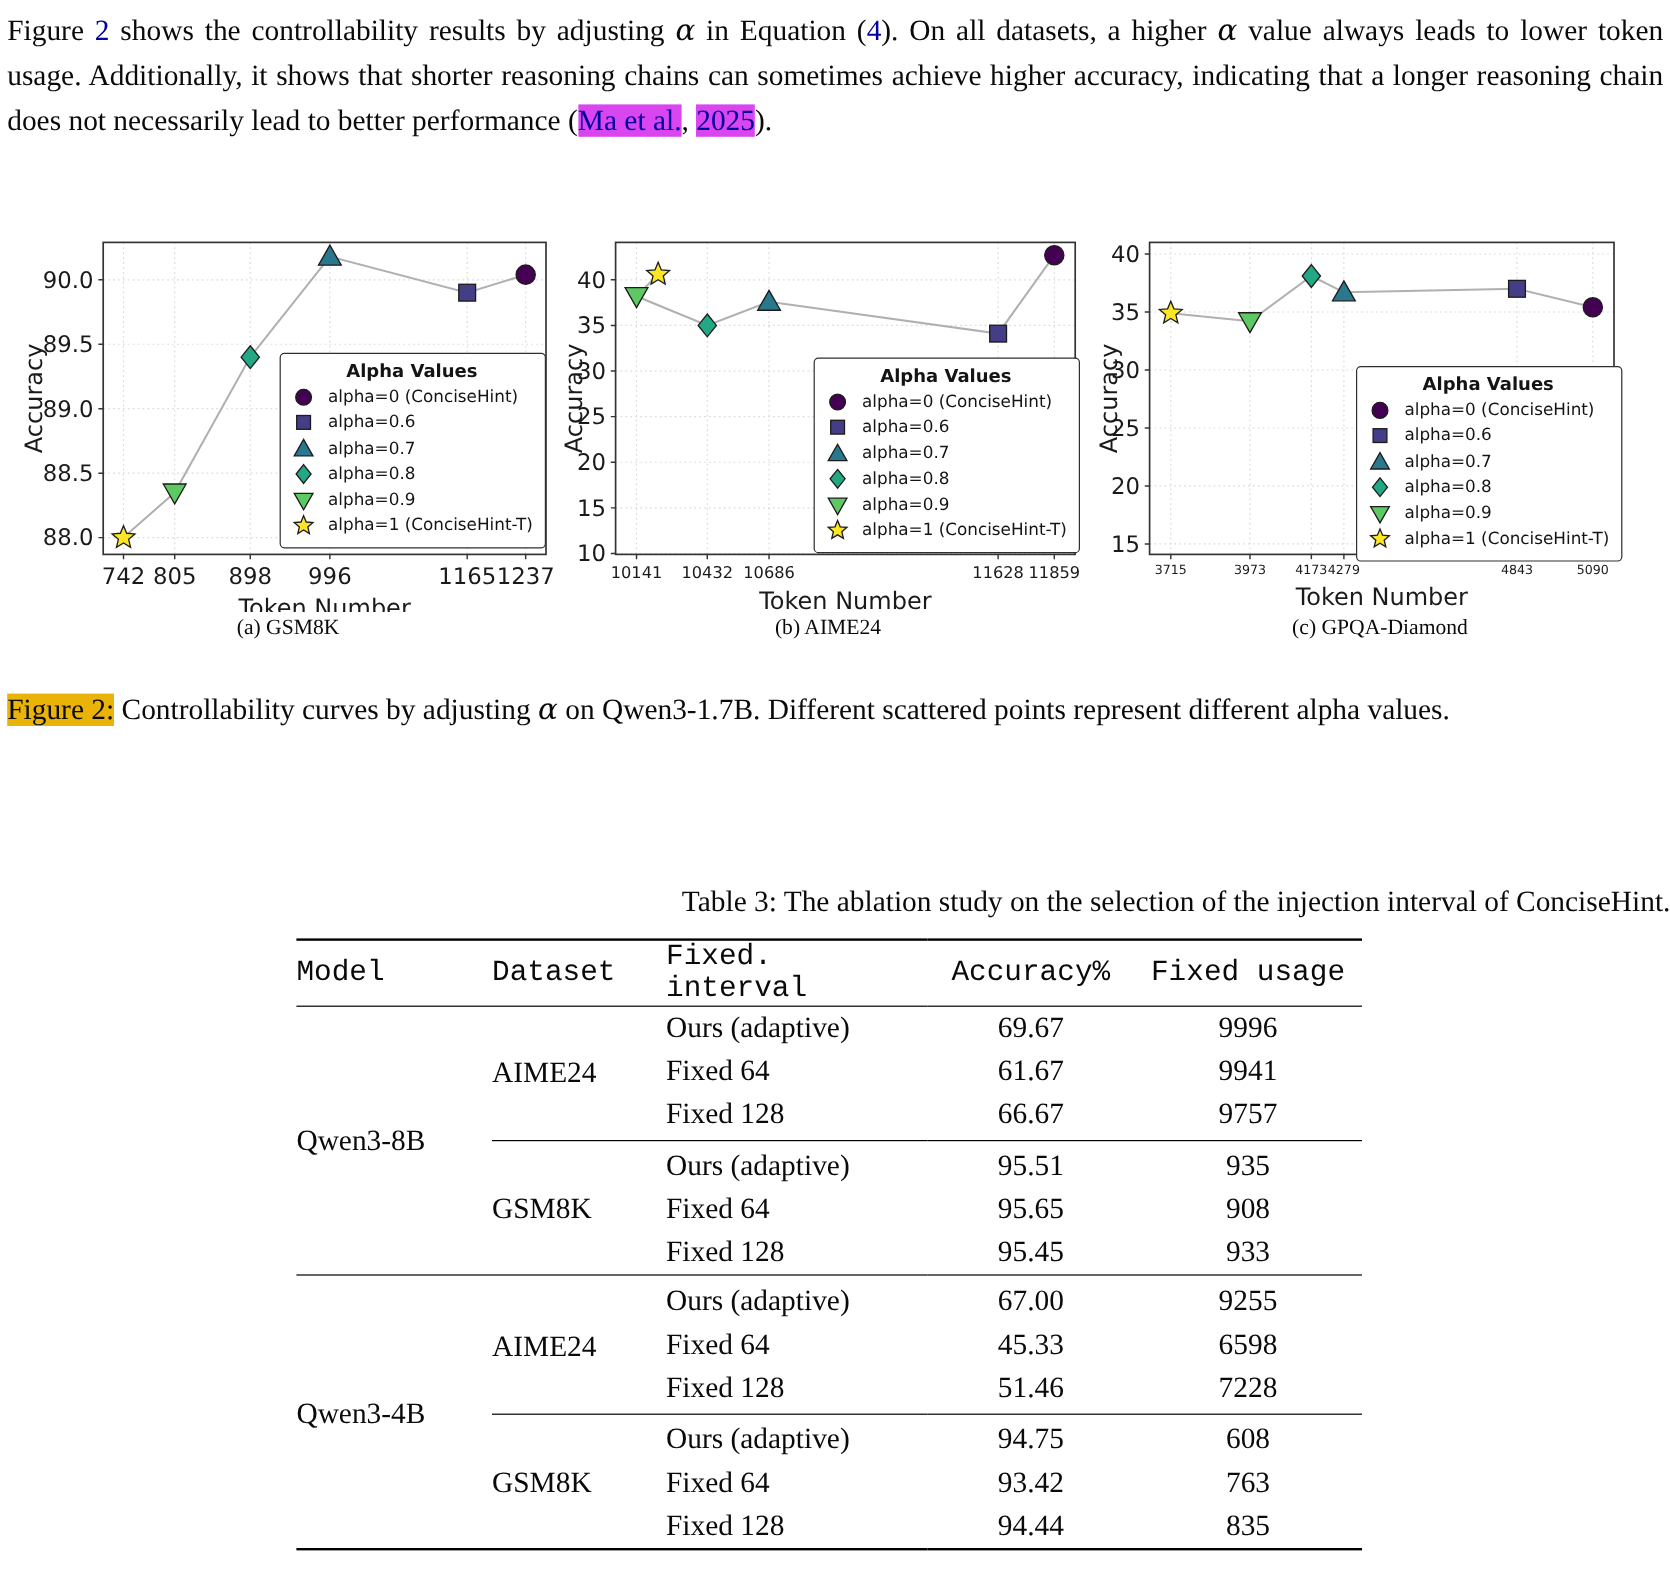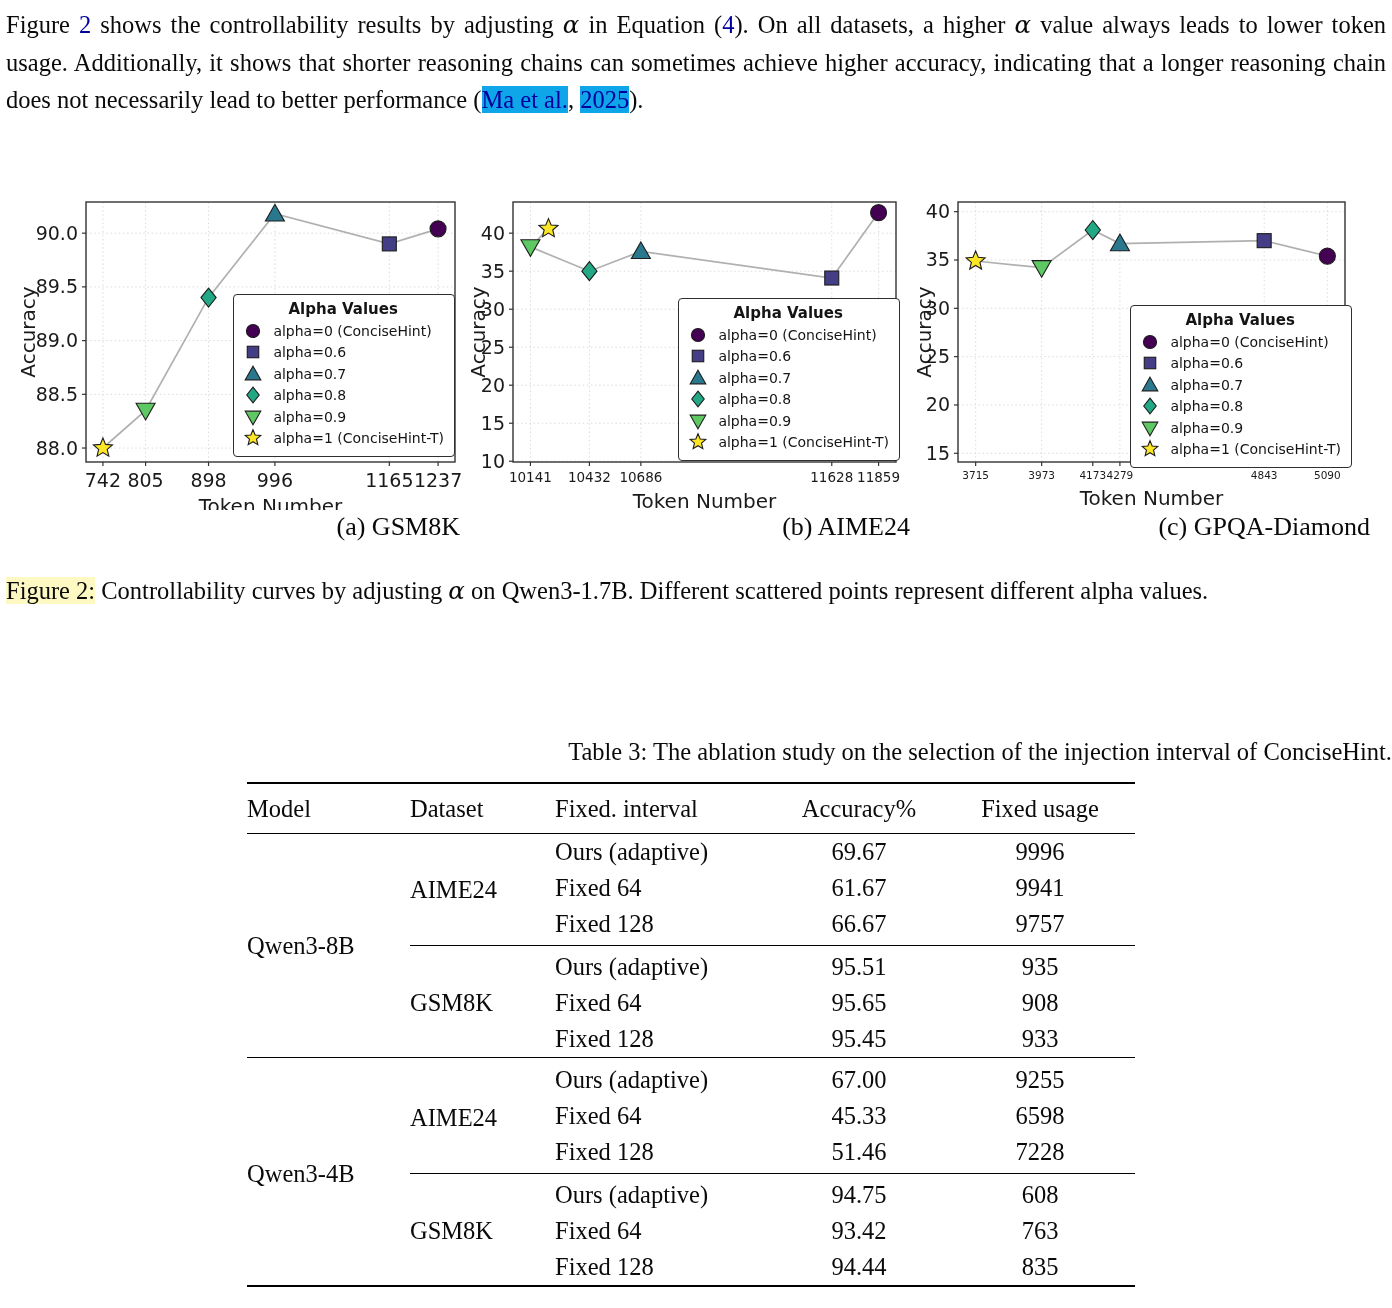--- a/index.html
+++ b/index.html
@@ -1,41 +1,41 @@
 <!DOCTYPE html>
 <html><head>
 <meta charset="utf-8">
 <style>
   html,body{margin:0;padding:0;background:#ffffff;}
   body{width:1392px;height:1308px;position:relative;overflow:hidden;
        font-family:"Liberation Serif",serif;color:#0a0a0a;}
   .para{position:absolute;left:6px;right:6px;margin:0;font-size:24.5px;
         line-height:37.5px;text-align:justify;}
   .seg-link{color:#00009d;}
-  .seg-cite{color:#00009d;background:#0ea5e9;}
+  .seg-cite{color:#00009d;background:#d946ef;}
   .seg-math{font-style:italic;font-family:"DejaVu Serif",serif;}
-  .seg-highlight{background:#fef9c3;}
+  .seg-highlight{background:#eab308;}
   .figure-row{position:absolute;top:190px;left:0;width:1392px;height:320px;}
   .chart{position:absolute;top:0;height:320px;}
   .legend{position:absolute;background:#ffffff;border:1.4px solid #2f2f2f;
           border-radius:4px;padding:4px 10px 7px 8px;
           font-family:"DejaVu Sans",sans-serif;z-index:5;}
   .legend-title{font-weight:bold;font-size:15px;text-align:center;
                 color:#141414;margin:1px 0 2px 0;white-space:nowrap;}
   .legend-row{display:flex;align-items:center;gap:9px;font-size:14px;
               height:21.5px;color:#141414;white-space:nowrap;}
-  .subcap{position:absolute;top:512px;width:440px;text-align:right;
-          font-size:26px;}
+  .subcap{position:absolute;top:512px;width:440px;text-align:center;
+          font-size:18px;}
   .table-title{position:absolute;top:738px;left:0;width:1392px;
                text-align:right;font-size:24.5px;}
   table.ablation{position:absolute;top:782px;left:247px;border-collapse:collapse;
                  table-layout:fixed;font-family:"Liberation Serif",serif;}
   table.ablation{border-top:2.6px solid #000;border-bottom:2.6px solid #000;}
   table.ablation th{font-weight:normal;font-size:24.5px;text-align:left;
-                    height:49px;vertical-align:middle;padding:0;}
+                    height:49px;vertical-align:middle;padding:0;font-family:Liberation Mono, monospace;}
   table.ablation td{font-size:24.5px;height:36px;padding:0;vertical-align:middle;}
   table.ablation thead tr{border-bottom:1.7px solid #000;}
   table.ablation th.c, table.ablation td.c{text-align:center;}
   table.ablation tr.cmid td{border-top:1.4px solid #000;padding-top:3px;}
   table.ablation tr.pre td{padding-bottom:3px;}
   table.ablation tr.fullmid td{border-top:1.7px solid #000;padding-top:4px;}
   svg text{font-family:"DejaVu Sans",sans-serif;fill:#1a1a1a;}
 </style>
 </head>
 <body>

